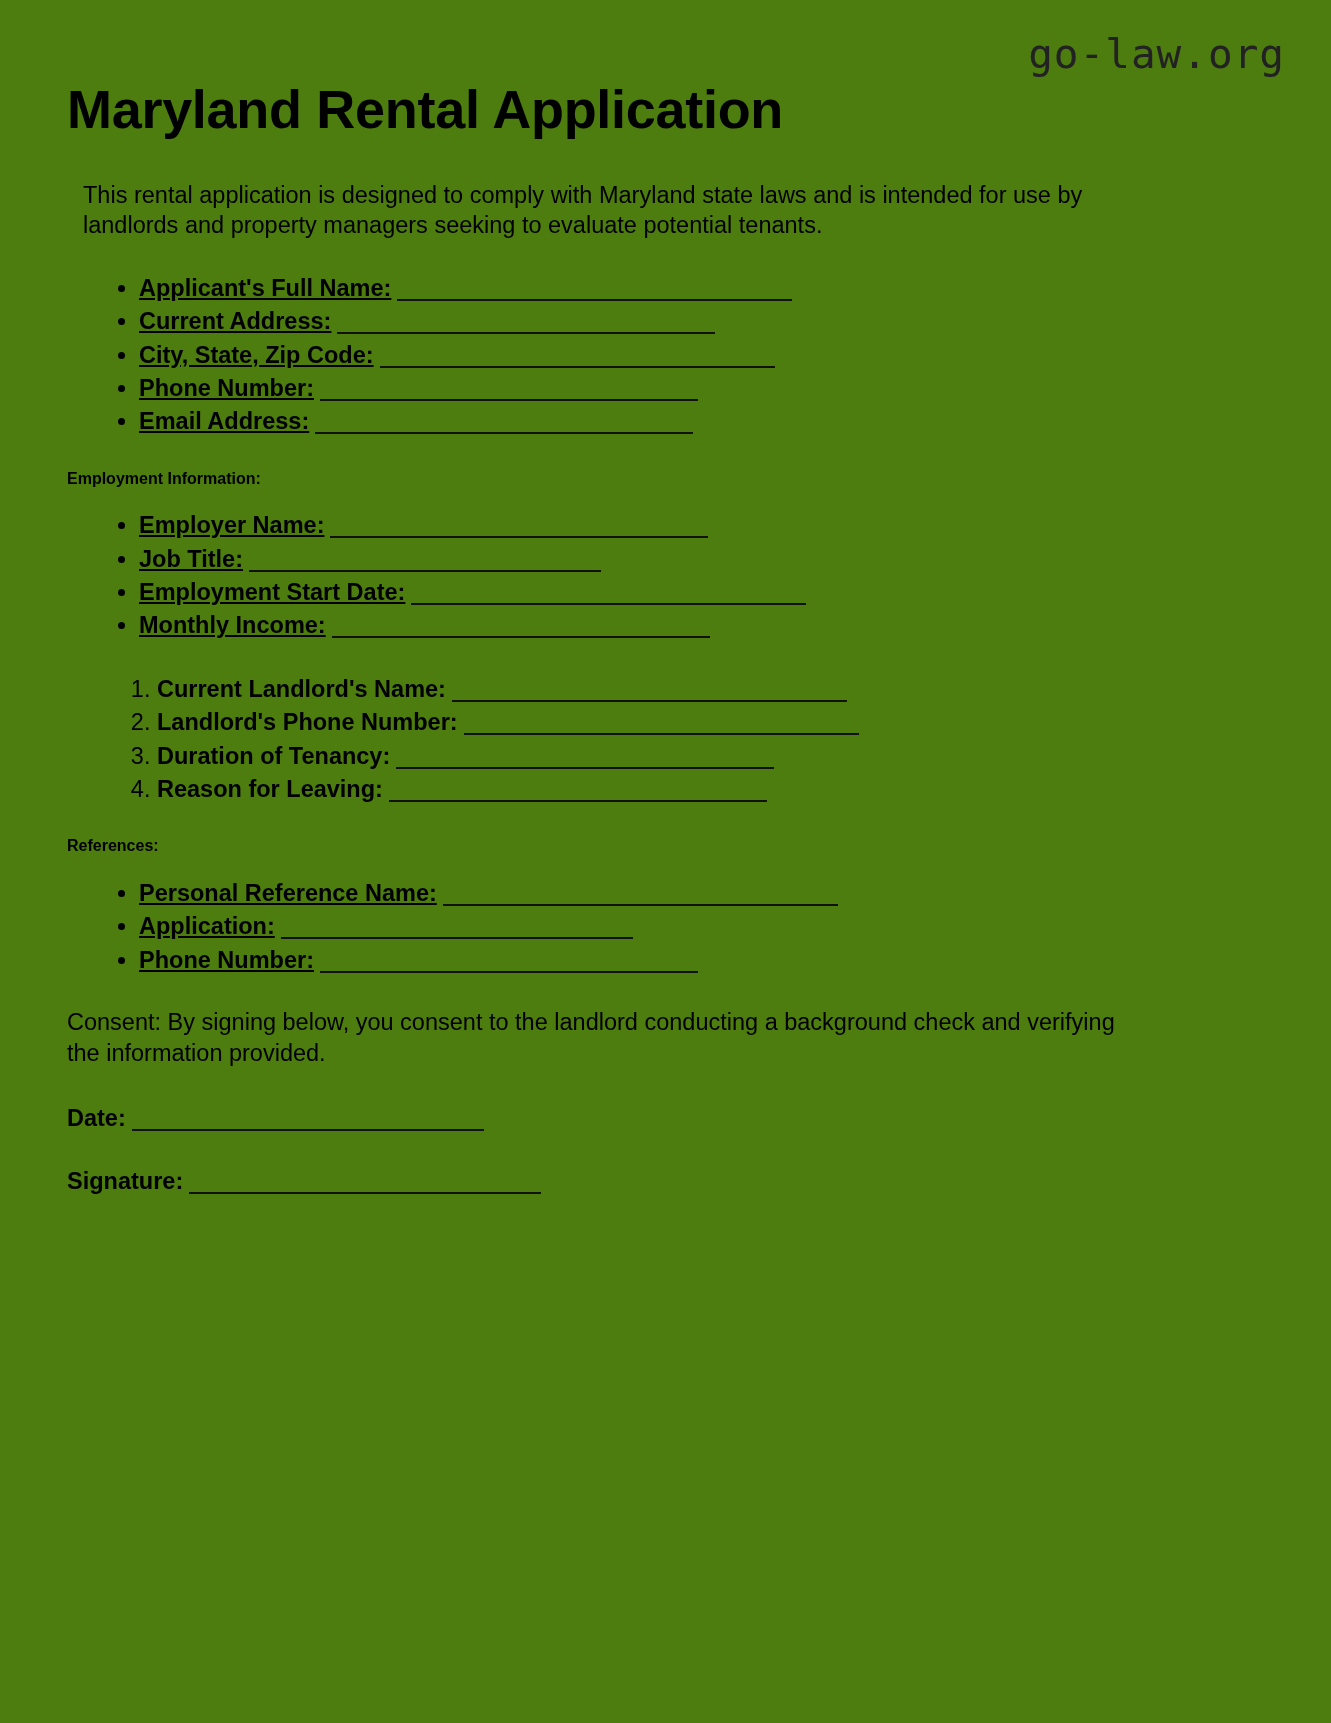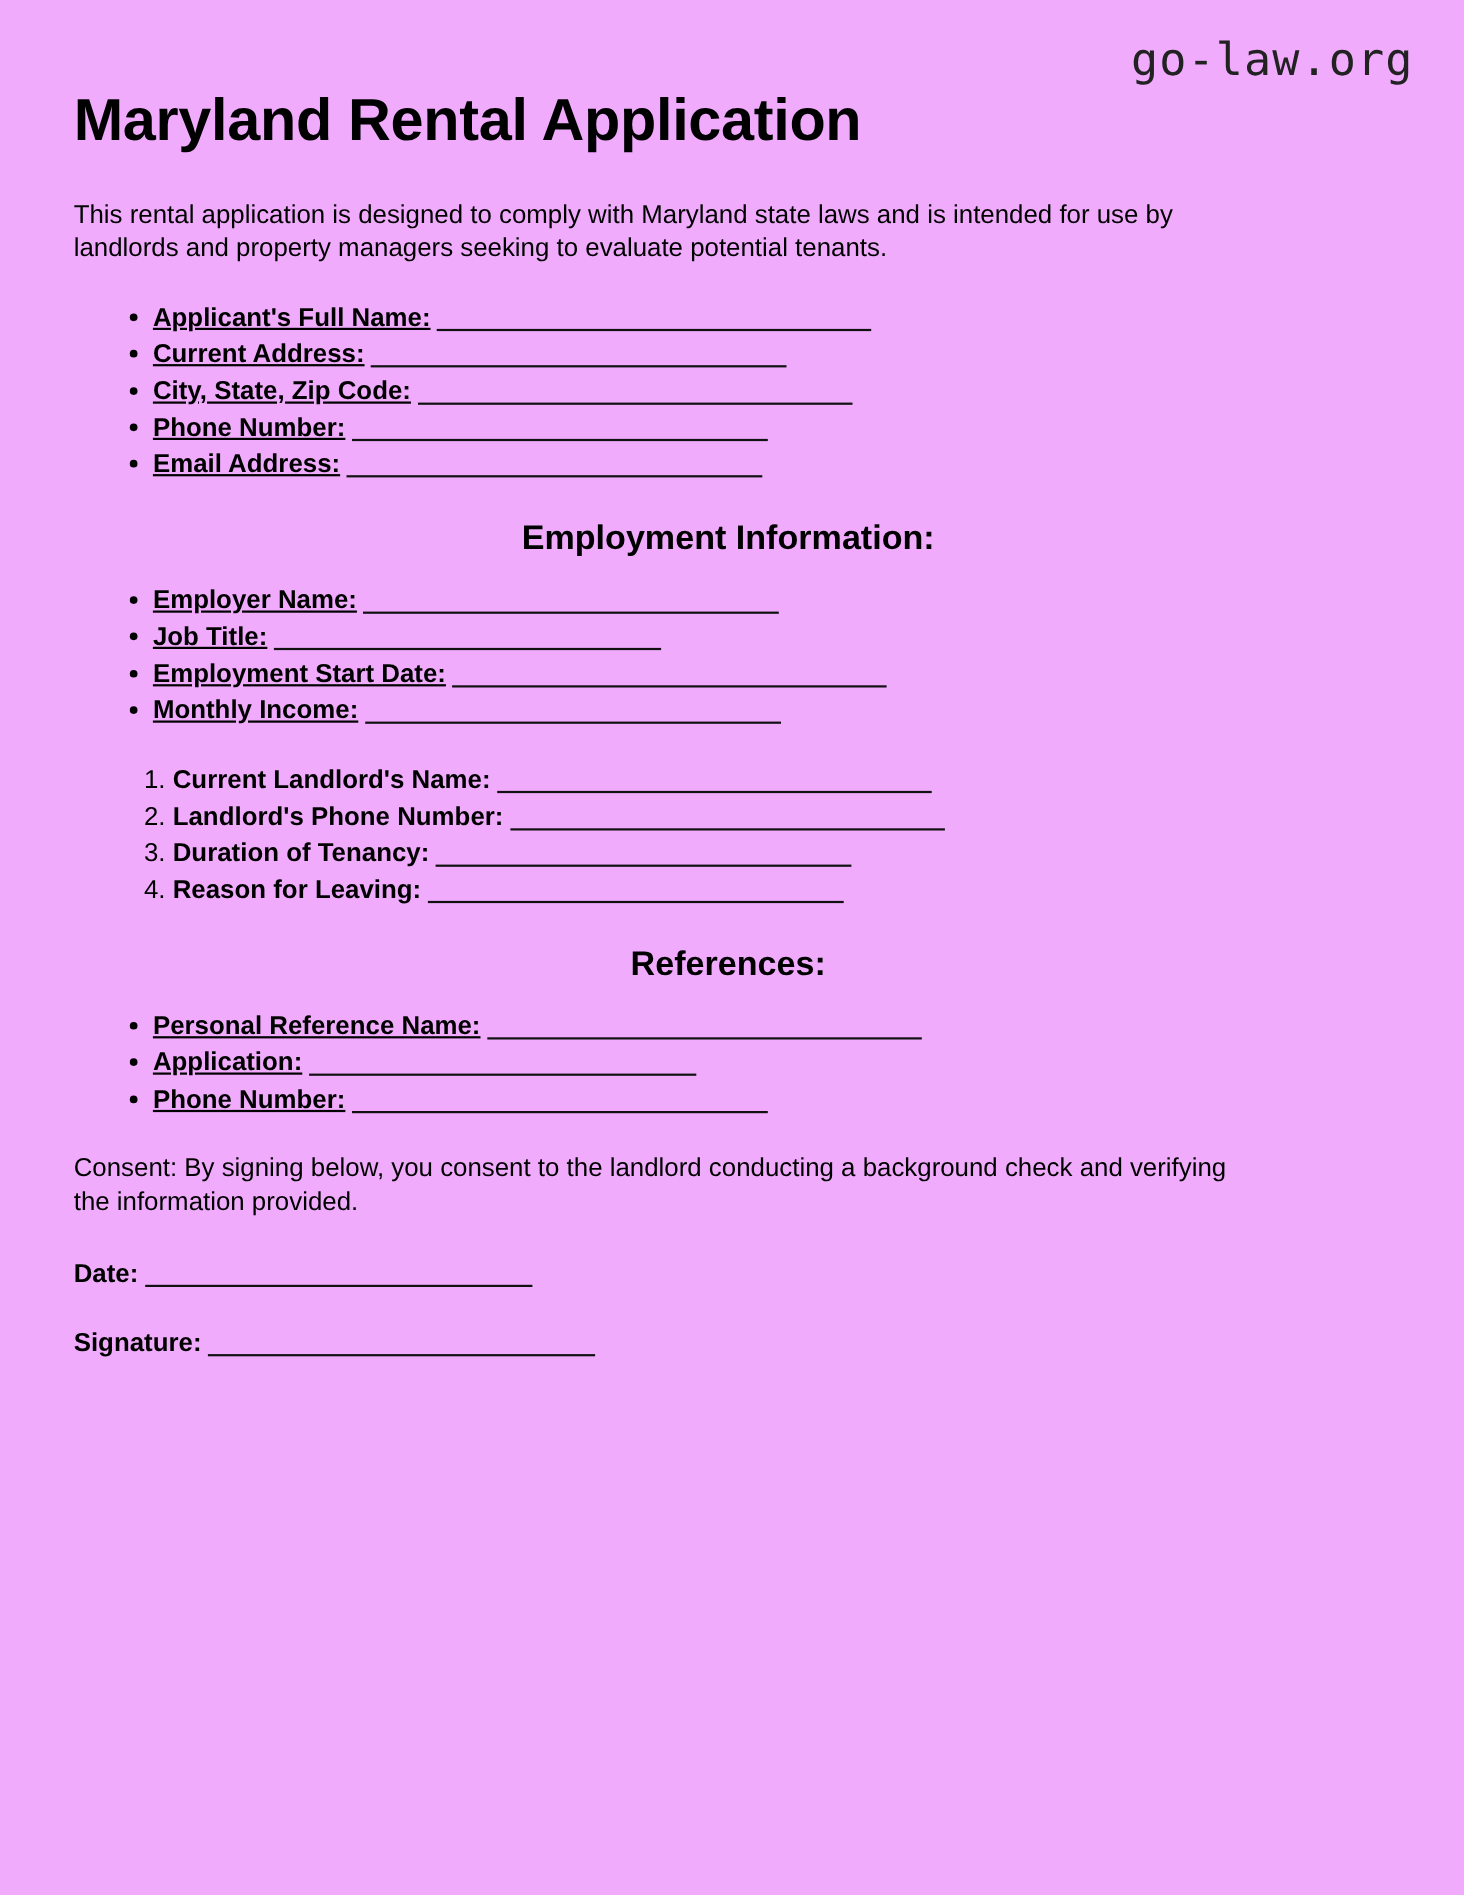--- a/index.html
+++ b/index.html
@@ -4,21 +4,21 @@
 <style>
   html, body {
     margin: 0;
     padding: 0;
     background: #ffffff;
   }
   .page {
     position: relative;
     width: 1331px;
     height: 1723px;
-    background: #f0abfc;
+    background: #4d7c0f;
     font-family: "DejaVu Sans", sans-serif;
     color: #000000;
     overflow: hidden;
     box-sizing: border-box;
   }
   .watermark {
     position: absolute;
     top: 34px;
     right: 46px;
     font-family: "DejaVu Sans Mono", monospace;
@@ -40,35 +40,34 @@
     font-size: 54px;
     line-height: 1.18;
     margin: 0 0 38px 0;
     letter-spacing: -0.3px;
     color: #000;
   }
   p.para {
     font-family: "Liberation Sans", sans-serif;
     font-size: 23.5px;
     line-height: 1.30;
-    margin: 0 0 31px 0;
+    margin: 0 0 31px 16px;
     max-width: 1075px;
     color: #000;
   }
   p.para.tight {
     margin-bottom: 28px;
   }
   .section-head {
     font-family: "Liberation Sans", sans-serif;
     font-weight: bold;
-    font-size: 31px;
+    font-size: 16px;
     line-height: 1.3;
     margin: 0 0 20px 0;
     color: #000;
-    text-align: center;
   }
   ul.field-list,
   ol.field-list {
     margin: 0 0 30px 0;
     padding-left: 72px;
     list-style-position: outside;
   }
   ul.field-list { list-style-type: disc; text-decoration: underline; }
   ol.field-list { list-style-type: decimal; }
   ul.field-list li,

